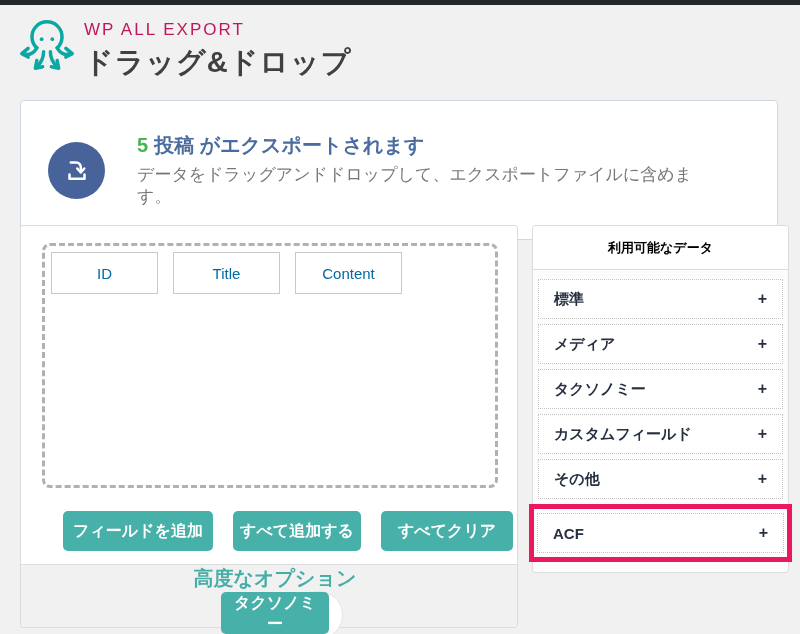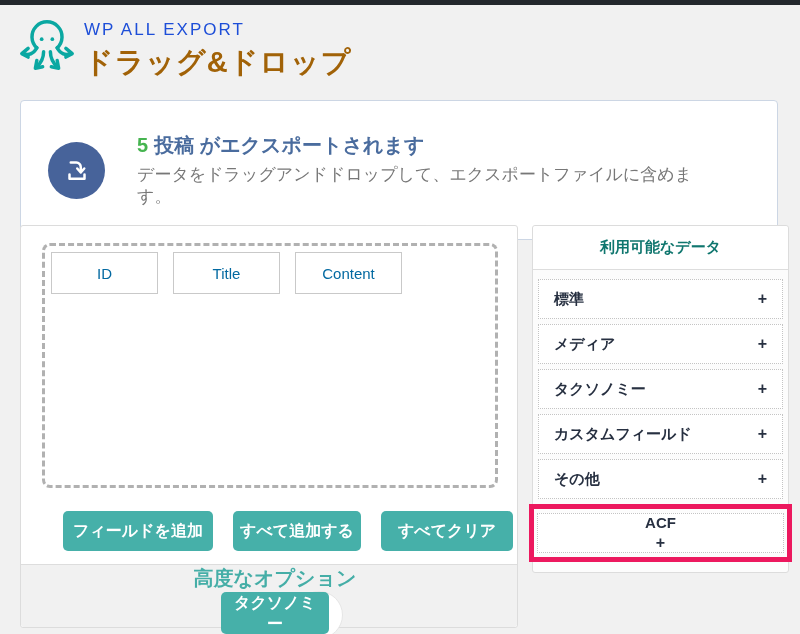--- a/index.html
+++ b/index.html
@@ -8,22 +8,22 @@
     background:#f1f1f1;
     font-family:"Liberation Sans","DejaVu Sans",sans-serif;
     -webkit-font-smoothing:antialiased;
   }
   .topbar{position:absolute;left:0;top:0;width:800px;height:5px;background:#23282d;}
 
   
   .header{position:absolute;left:16px;top:12px;display:flex;align-items:flex-start;}
   .logo{width:62px;height:64px;flex:0 0 auto;}
   .header-text{margin-left:6px;margin-top:8px;}
-  .brand{font-size:17px;color:#1d4ed8;letter-spacing:2px;font-weight:500;}
-  .page-title{font-size:29px;font-weight:bold;color:#a16207;margin-top:3px;letter-spacing:1px;}
+  .brand{font-size:17px;color:#be185d;letter-spacing:2px;font-weight:500;}
+  .page-title{font-size:29px;font-weight:bold;color:#404040;margin-top:3px;letter-spacing:1px;}
 
   
   .info-box{
     position:absolute;left:20px;top:100px;width:758px;height:140px;
     background:#fff;border:1px solid #ccd6e4;border-radius:4px;
     box-sizing:border-box;display:flex;align-items:center;
   }
   .info-icon-circle{
     width:57px;height:57px;border-radius:50%;background:#47639a;
     margin-left:27px;flex:0 0 auto;display:flex;align-items:center;justify-content:center;
@@ -73,34 +73,34 @@
   .preview-btn{position:relative;z-index:1;width:108px;height:42px;}
 
   
   .sidebar{
     position:absolute;left:532px;top:225px;width:257px;
     background:#fcfcfc;border:1px solid #dcdcdc;border-radius:3px;box-sizing:border-box;
   }
   .sidebar-header{
     height:43px;background:#fff;border-bottom:1px solid #ddd;border-radius:3px 3px 0 0;
     display:flex;align-items:center;justify-content:center;
-    font-size:15px;font-weight:bold;color:#0f766e;
+    font-size:13px;font-weight:bold;color:#000000;
   }
   .sidebar-body{padding:9px 5px 10px 5px;}
   .acc-item{
     height:40px;margin-bottom:5px;background:#fff;border:1px dotted #c4c4c4;
     display:flex;align-items:center;justify-content:space-between;
     padding:0 15px;box-sizing:border-box;cursor:pointer;
   }
   .acc-label{font-size:15px;font-weight:bold;color:#273041;}
   .acc-toggle{font-size:16px;font-weight:bold;color:#273041;}
   .acf-highlight{
     margin:0 -9px 0 -9px;border:5px solid #ec185e;padding:4px 3px;
   }
-  .acf-highlight .acc-item{margin-bottom:0;flex-direction:column;}
+  .acf-highlight .acc-item{margin-bottom:0;}
 </style>
 </head>
 <body>
 
 <div class="topbar"></div>
 
 <div class="header">
   <span class="logo">
     <svg viewBox="0 0 64 64" width="62" height="64" fill="none" stroke="#0aa8a2" stroke-width="3.6" stroke-linecap="round" stroke-linejoin="round">
       <path d="M 21.5 36 A 15.5 15.5 0 1 1 42.5 36"></path>

